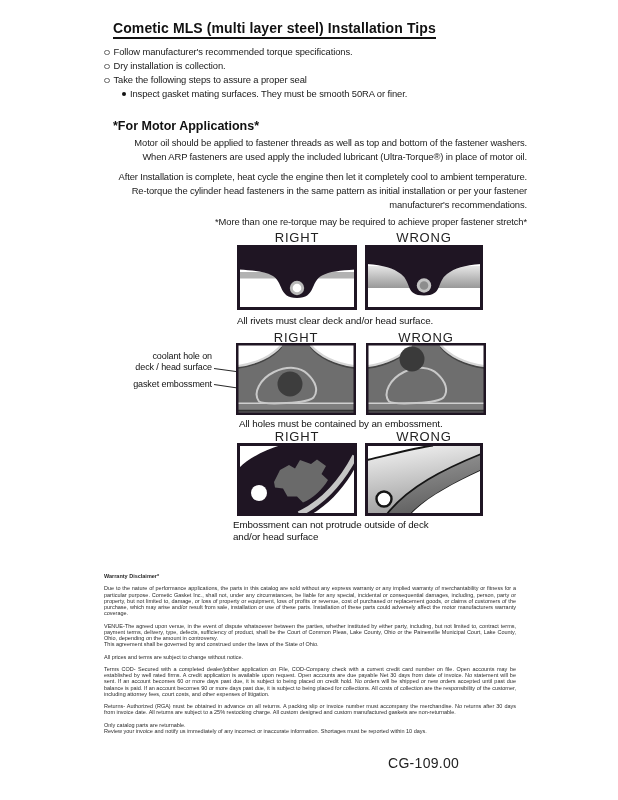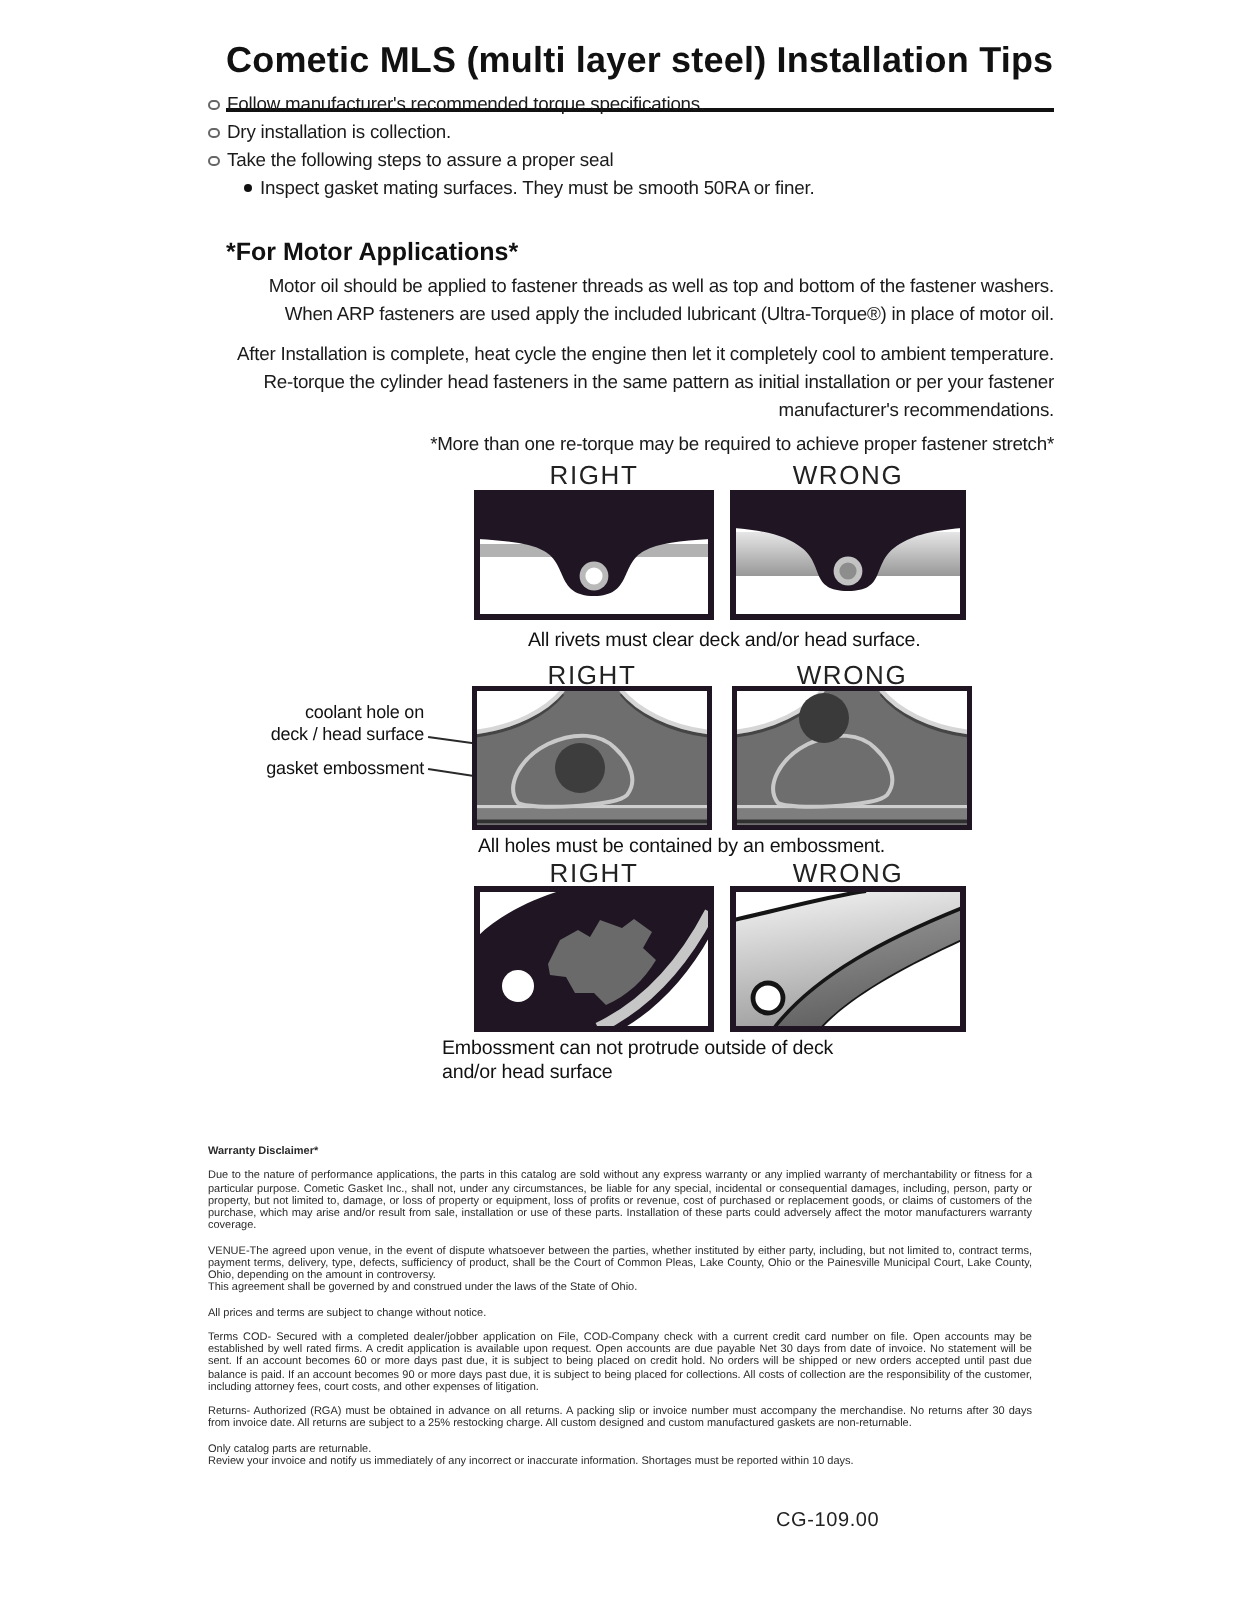--- a/index.html
+++ b/index.html
@@ -5,22 +5,22 @@
   html,body { margin:0; padding:0; }
   body {
     width:618px; height:800px; background:#ffffff; position:relative; overflow:hidden;
     font-family:"Liberation Sans", sans-serif; color:#1a1a1a;
     -webkit-font-smoothing:antialiased;
   }
   .abs { position:absolute; }
 
   
   .title {
-    left:113px; top:20px; font-size:18px; font-weight:bold; color:#111;
-    border-bottom:2px solid #111; padding-bottom:13px; letter-spacing:0.1px;
+    left:113px; top:20px; font-size:14px; font-weight:bold; color:#111;
+    border-bottom:2px solid #111; padding-bottom:1px; letter-spacing:0.1px;
   }
   .bullets { left:104px; top:45px; width:420px; font-size:9.4px; letter-spacing:-0.1px; }
   .bullet-row { display:flex; align-items:flex-start; line-height:14px; }
   .bullet-row.sub { margin-left:18px; }
   .marker-open {
     width:3.5px; height:3.5px; border:1px solid #666; border-radius:50%;
     margin:4.5px 4px 0 0; flex:0 0 auto;
   }
   .marker-filled {
     width:4px; height:4px; background:#111; border-radius:50%;
@@ -43,21 +43,21 @@
 
   .annot { position:absolute; left:0; width:99px; text-align:right; font-size:9px; line-height:10.5px; letter-spacing:-0.1px; color:#111; }
   .leader { position:absolute; height:1.3px; background:#2a2a2a; transform-origin:left center; }
 
   
   .warranty { left:104px; top:573px; width:412px; font-size:5.5px; line-height:6.25px; color:#2b2b2b; }
   .warranty .wp { text-align:justify; }
   .warranty .gap { margin-top:6px; }
   .wd-heading { font-weight:bold; }
 
-  .footer-code { left:388px; top:755px; font-size:10px; letter-spacing:0.3px; color:#222; }
+  .footer-code { left:388px; top:755px; font-size:14px; letter-spacing:0.3px; color:#222; }
 </style>
 </head>
 <body>
 
 <div class="abs title">Cometic MLS (multi layer steel) Installation Tips</div>
 
 <div class="abs bullets">
   <div class="bullet-row">
     <span class="marker-open"></span>
     <span>Follow manufacturer's recommended torque specifications.</span>
@@ -103,21 +103,21 @@
     </defs>
     <rect x="0" y="0" width="118" height="65" fill="#ffffff"></rect>
     <rect x="2" y="21" width="114" height="22" fill="url(#g1w)"></rect>
     <rect x="2" y="43" width="114" height="20" fill="#ffffff"></rect>
     <path d="M2,2 H116 V19 C99,20.5 90,23 82,29 C71,37.5 78,50.5 59,50.5 C40,50.5 47,37.5 36,29 C28,23 19,20.5 2,19 Z" fill="#1f1523"></path>
     <circle cx="59" cy="40.5" r="7.2" fill="#c3c3c3"></circle>
     <circle cx="59" cy="40.5" r="4.3" fill="#8d8d8d"></circle>
     <rect x="1.5" y="1.5" width="115" height="62" fill="none" stroke="#1f1523" stroke-width="3"></rect>
   </svg>
 
-  <div class="fig-caption" style="left:124px; top:85px;margin-left:27px;">All rivets must clear deck and/or head surface.</div>
+  <div class="fig-caption" style="left:124px; top:85px;">All rivets must clear deck and/or head surface.</div>
 </div>
 
 <div class="abs fig fig2">
   <div class="rw-label" style="left:123px; width:120px;">RIGHT</div>
   <div class="rw-label" style="left:253px; width:120px;">WRONG</div>
 
   <div class="annot" style="top:21px;">
     <span>coolant hole on</span><br>
     <span>deck / head surface</span>
   </div>
@@ -186,21 +186,21 @@
     </defs>
     <rect x="0" y="0" width="118" height="73" fill="#ffffff"></rect>
     <path d="M2,17 C28,11 50,5 68,2.5 H116 V11 C79,26 43,44 22,71 H2 Z" fill="url(#g3a)"></path>
     <path d="M2,17 C28,11 50,5 68,2.5" stroke="#151515" stroke-width="2" fill="none"></path>
     <path d="M22,71 C43,44 79,26 116,11 V27.5 C86,41.5 61,55 46,71 Z" fill="url(#g3b)" stroke="#151515" stroke-width="1.8"></path>
     <path d="M46,71 C61,55 86,41.5 116,27.5 V71 Z" fill="#ffffff"></path>
     <circle cx="19" cy="56" r="7.5" fill="#ffffff" stroke="#151515" stroke-width="2.4"></circle>
     <rect x="1.5" y="1.5" width="115" height="70" fill="none" stroke="#1f1523" stroke-width="3"></rect>
   </svg>
 
-  <div class="fig-caption" style="left:108px; top:90px; width:280px;">
+  <div class="fig-caption" style="left:120px; top:90px; width:280px;">
     <span>Embossment can not protrude outside of deck</span><br>
     <span>and/or head surface</span>
   </div>
 </div>
 
 <div class="abs warranty">
   <div class="wd-heading">Warranty Disclaimer*</div>
   <div class="wp gap">Due to the nature of performance applications, the parts in this catalog are sold without any express warranty or any implied warranty of merchantability or fitness for a particular purpose.  Cometic Gasket Inc., shall not, under any circumstances, be liable for any special, incidental or consequential damages, including, person, party or property, but not limited to, damage, or loss of property or equipment, loss of profits or revenue, cost of purchased or replacement goods, or claims of customers of the purchase, which may arise and/or result from sale, installation or use of these parts.  Installation of these parts could adversely affect the motor manufacturers warranty coverage.</div>
   <div class="wp gap">VENUE-The agreed upon venue, in the event of dispute whatsoever between the parties, whether instituted by either party, including, but not limited to, contract terms, payment terms, delivery, type, defects, sufficiency of product, shall be the Court of Common Pleas, Lake County, Ohio or the Painesville Municipal Court, Lake County, Ohio, depending on the amount in controversy.</div>
   <div class="wp">This agreement shall be governed by and construed under the laws of the State of Ohio.</div>

